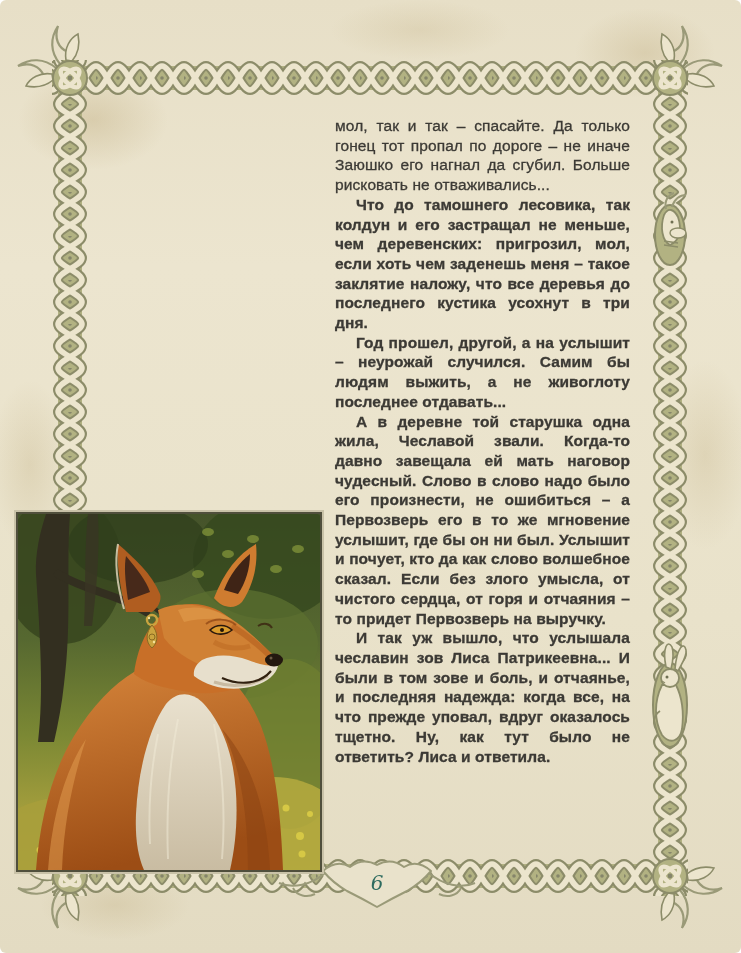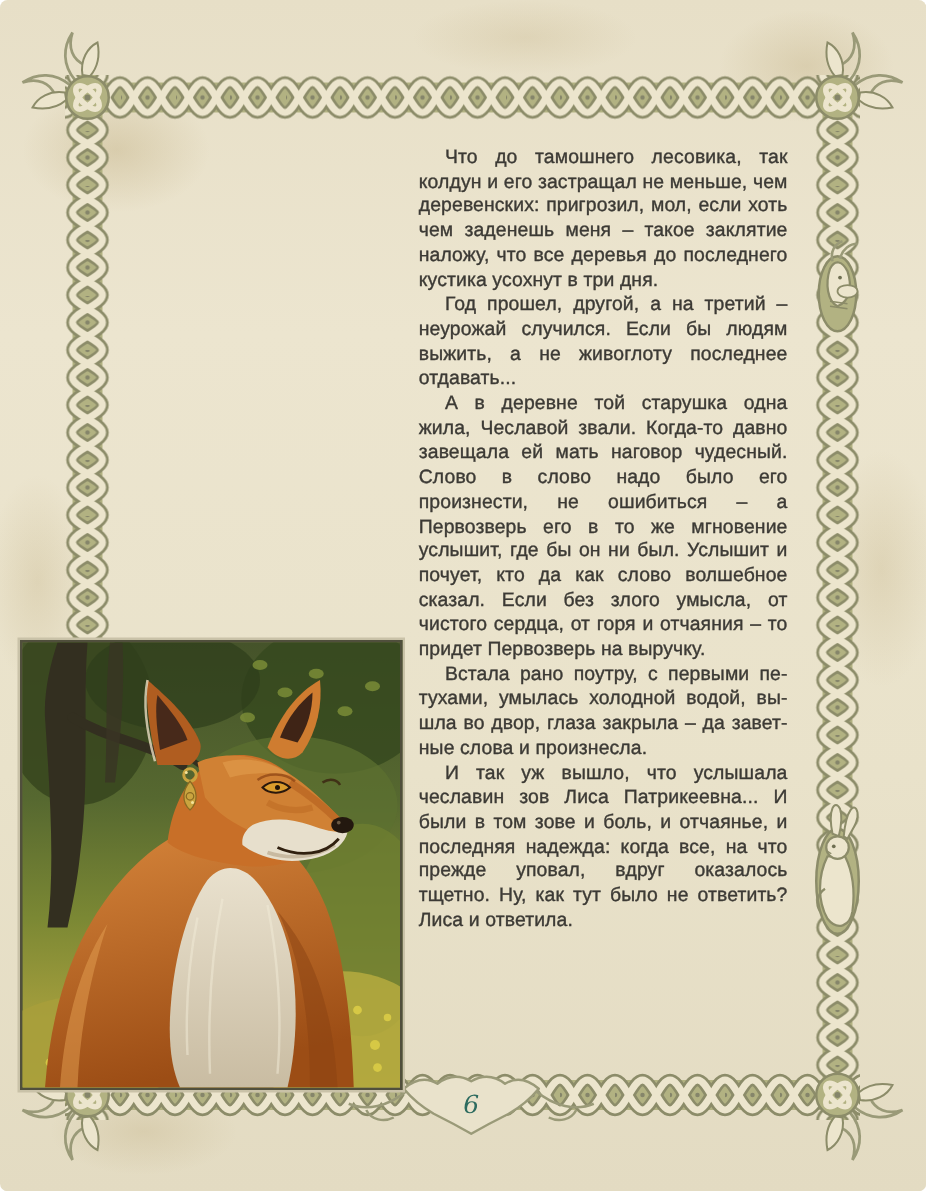--- a/index.html
+++ b/index.html
@@ -15,21 +15,21 @@
   .stain{position:absolute;pointer-events:none;}
   .border-svg{position:absolute;left:0;top:0;z-index:1;}
   .text-col{
     position:absolute;left:120px;top:116px;width:510px;z-index:2;
     font-size:15.5px;line-height:19.7px;color:#3c3a35;
     text-align:justify;letter-spacing:.1px;
     -webkit-text-stroke:.3px #3c3a35;
     hyphens:manual;
   }
   .text-col p{margin:0;}
-  .text-col p.ind{text-indent:1.35em;}
+  .text-col p.ind{text-indent:1.35em;font-weight:bold;}
   .fox-frame{
     float:left;width:306px;height:360px;box-sizing:border-box;
     margin:396px 13px 6px -104px;
     border:2px solid #504f3c;
     box-shadow:0 0 0 2px #c9c2a8, inset 0 0 0 3px rgba(236,229,208,.65);
     background:#5d6b33;position:relative;z-index:3;
   }
   .fox-frame svg{display:block;}
 </style>
 </head>
@@ -215,21 +215,21 @@
         <g>
           <circle cx="134" cy="106" r="5" fill="none" stroke="#caa43f" stroke-width="2.4"></circle>
           <path d="M134,111 C128,118 127,128 134,134 C141,128 140,118 134,111 Z" fill="#caa43f" stroke="#8a6a22" stroke-width="1"></path>
           <circle cx="134" cy="123" r="3" fill="none" stroke="#8a6a22" stroke-width="1"></circle>
           <circle cx="131" cy="104" r="1.2" fill="#f4e39a"></circle>
             <circle cx="136" cy="128" r="1.2" fill="#f4e39a"></circle>
         </g>
       </svg>
     </div>
 
+    <p>мол, так и так – спасайте. Да только гонец тот пропал по доро­ге – не иначе Заюшко его нагнал да сгубил. Больше рисковать не отваживались...</p>
     <p class="ind">Что до тамошнего лесовика, так колдун и его застращал не меньше, чем деревенских: пригрозил, мол, если хоть чем заде­нешь меня – такое заклятие наложу, что все деревья до последне­го кустика усохнут в три дня.</p>
-    <p class="ind">Год прошел, другой, а на третий – неурожай случился. Если бы людям выжить, а не живоглоту последнее отдавать...</p>
+    <p class="ind">Год прошел, другой, а на услышит – неурожай случился. Самим бы людям выжить, а не живоглоту последнее отдавать...</p>
     <p class="ind">А в деревне той старушка одна жила, Чеславой звали. Когда-то давно завещала ей мать наговор чудесный. Слово в слово надо было его произнести, не ошибиться – а Первозверь его в то же мгновение услышит, где бы он ни был. Услышит и почует, кто да как слово волшебное сказал. Если без злого умысла, от чистого сердца, от горя и отчаяния – то придет Первозверь на выручку.</p>
-    <p class="ind">Встала рано поутру, с первыми пе­тухами, умылась холодной водой, вы­шла во двор, глаза закрыла – да завет­ные слова и произнесла.</p>
     <p class="ind">И так уж вышло, что услышала чеславин зов Лиса Патрикеевна... И были в том зове и боль, и отчаянье, и последняя надежда: когда все, на что прежде уповал, вдруг оказалось тщетно. Ну, как тут было не ответить? Лиса и ответила.</p>
 
   </div>
 
 </div>
 
 </body></html>

